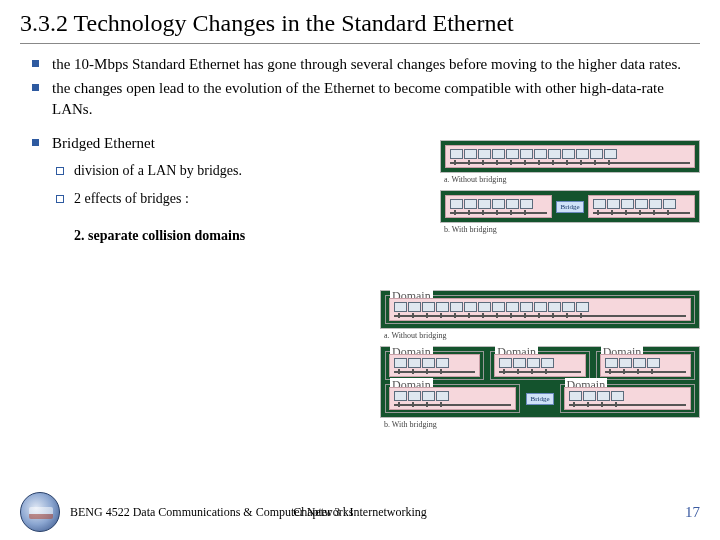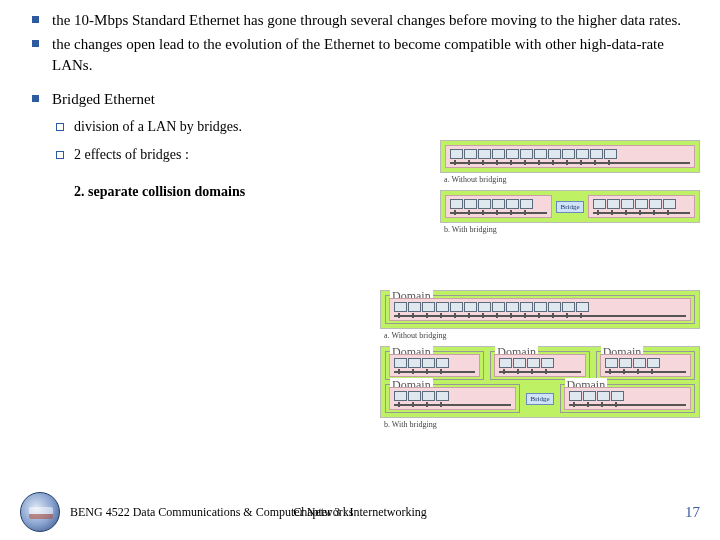--- a/index.html
+++ b/index.html
@@ -86,21 +86,21 @@
   .diagram-bottom {
     position: absolute;
     right: 20px;
     top: 290px;
     width: 320px;
   }
   .net-group {
     border: 1px solid #bbb;
     padding: 4px;
     margin-bottom: 2px;
-    background: #bef264;
+    background: #14532d;
   }
   .net-row {
     display: flex;
     gap: 4px;
     align-items: flex-end;
   }
   .segment {
     background: #f6d7dc;
     border: 1px solid #c9a0a8;
     padding: 3px 4px 1px 4px;
@@ -205,20 +205,21 @@
   .footer-right {
     margin-left: auto;
     color: #3a5aa0;
     font-size: 15px;
   }
 </style>
 </head>
 <body>
 <div class="slide">
 
+  <h1 class="title">3.3.2 Technology Changes in the Standard Ethernet</h1>
 
   <ul class="bullets">
     <li class="wide">the 10-Mbps Standard Ethernet has gone through several changes before moving to the higher data rates.</li>
     <li class="wide">the changes open lead to the evolution of the Ethernet to become compatible with other high-data-rate LANs.</li>
     <li class="subhead">Bridged Ethernet</li>
   </ul>
 
   <ul class="sub-bullets">
     <li>division of a LAN by bridges.</li>
     <li>2 effects of bridges :</li>

